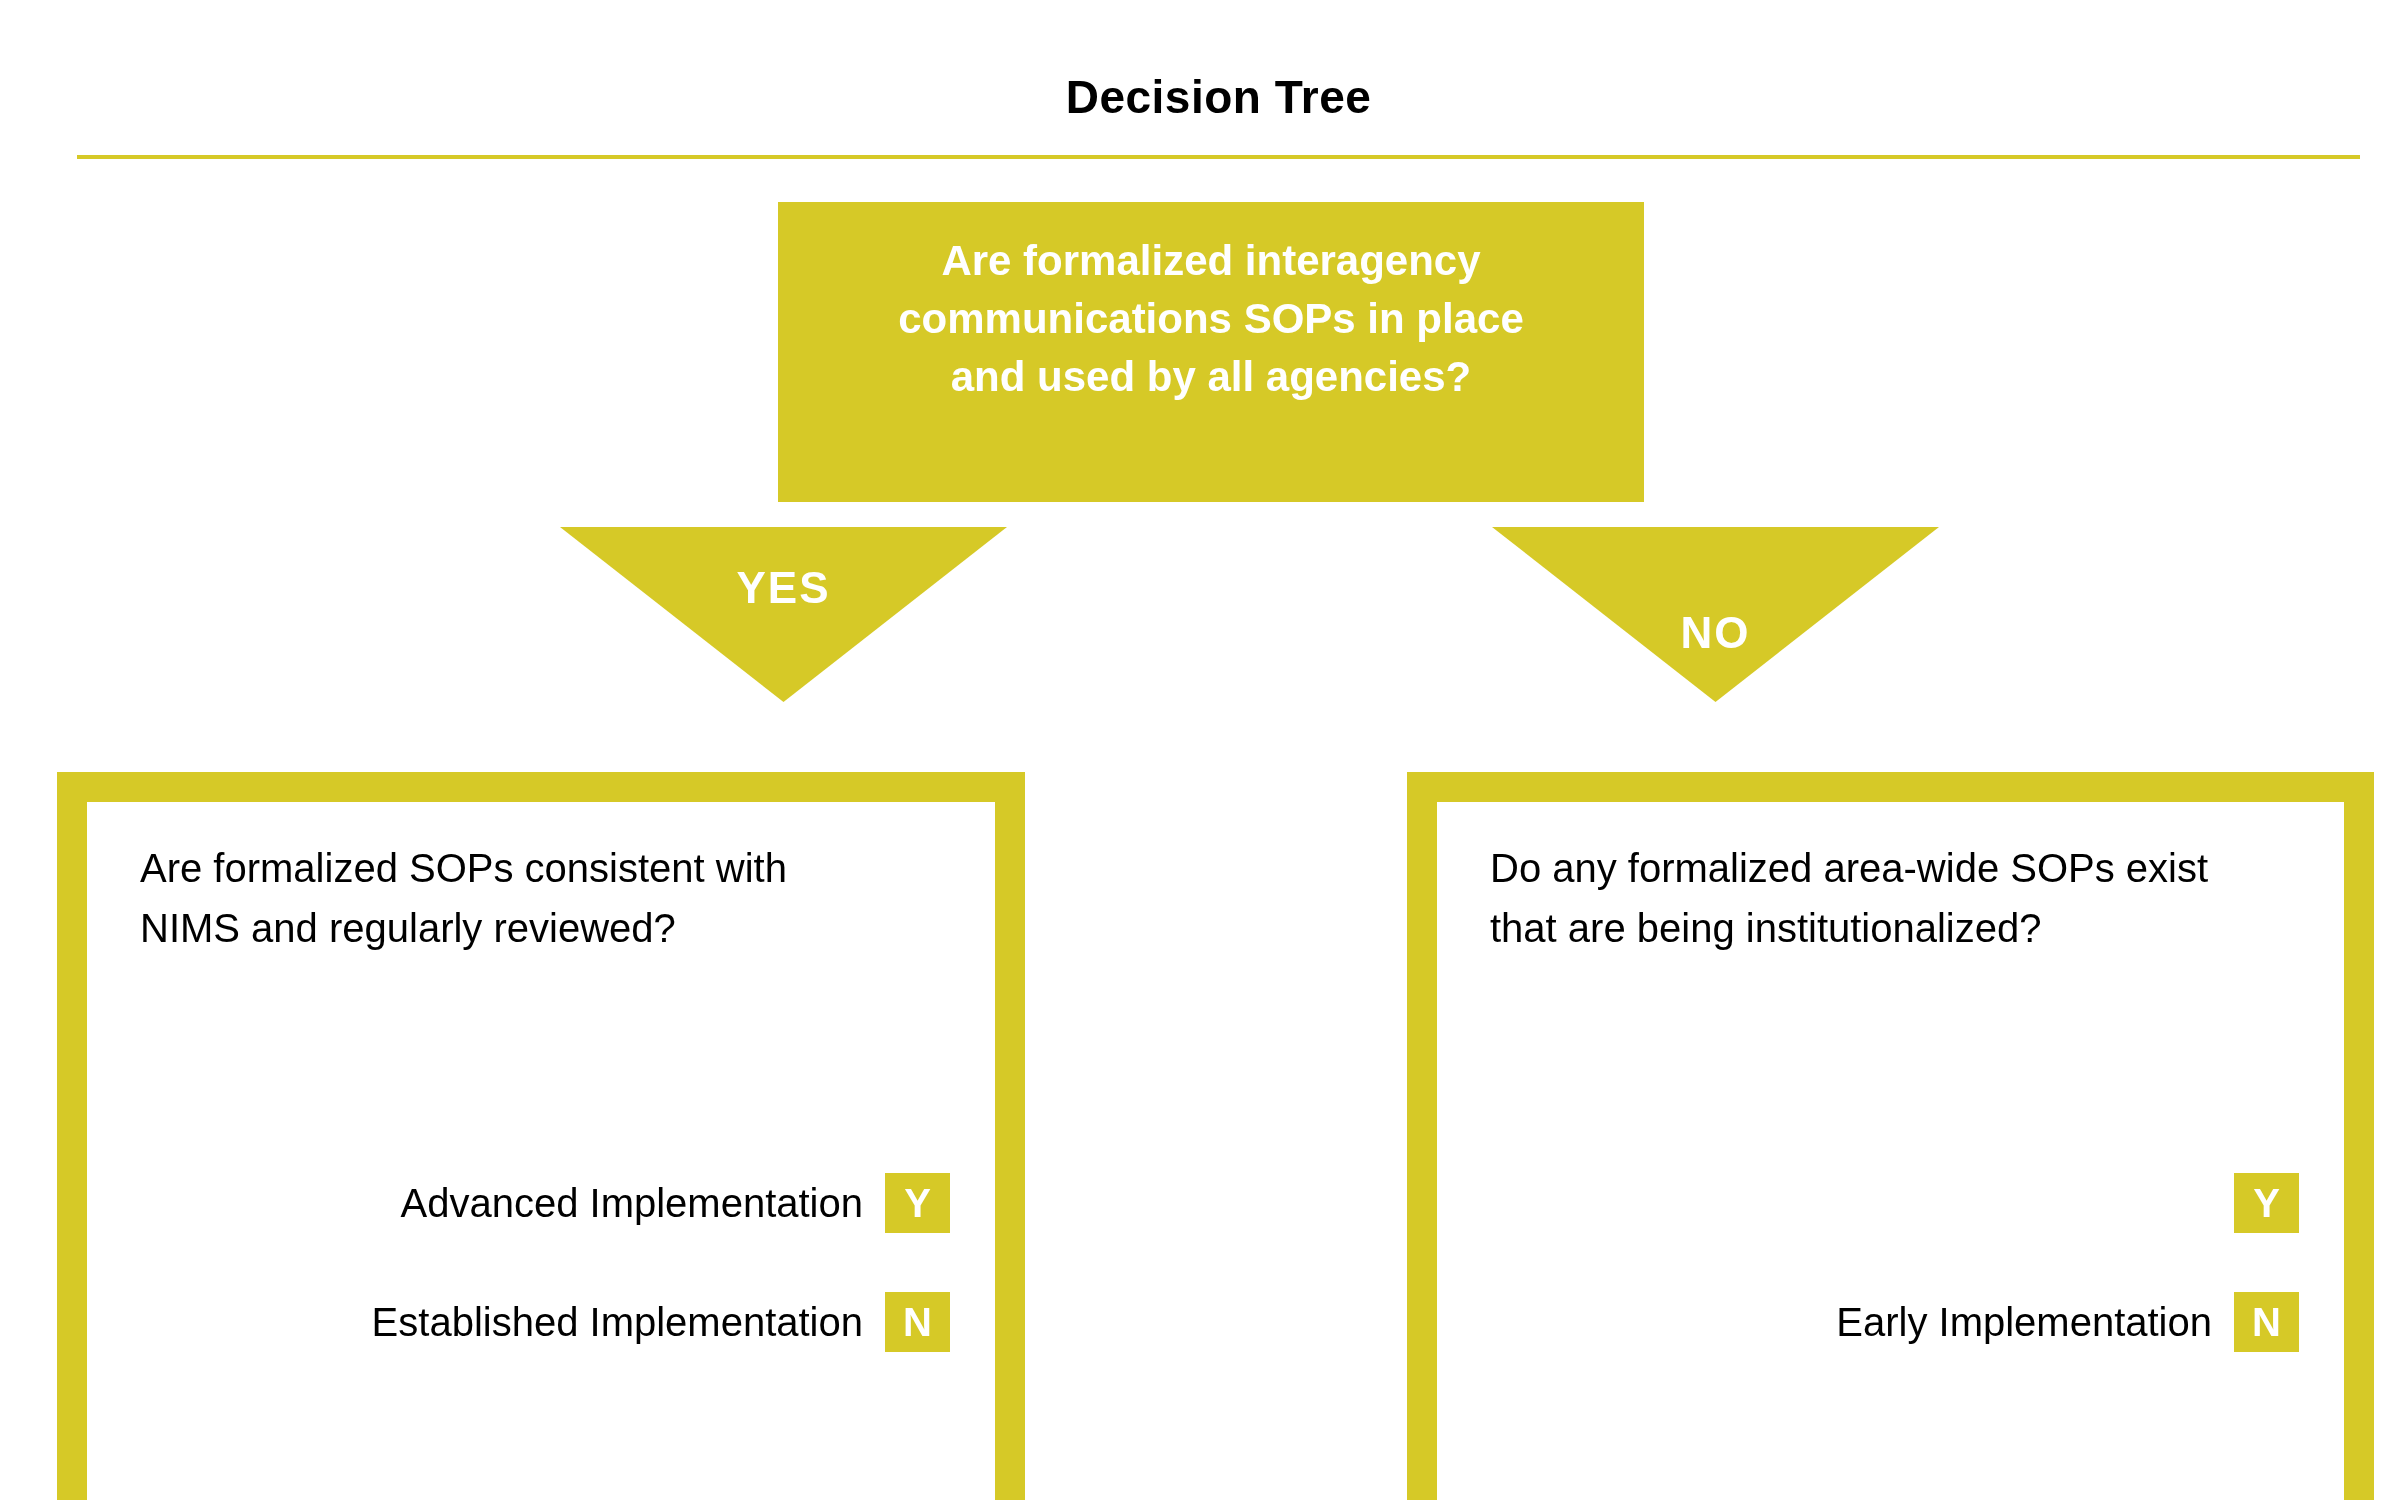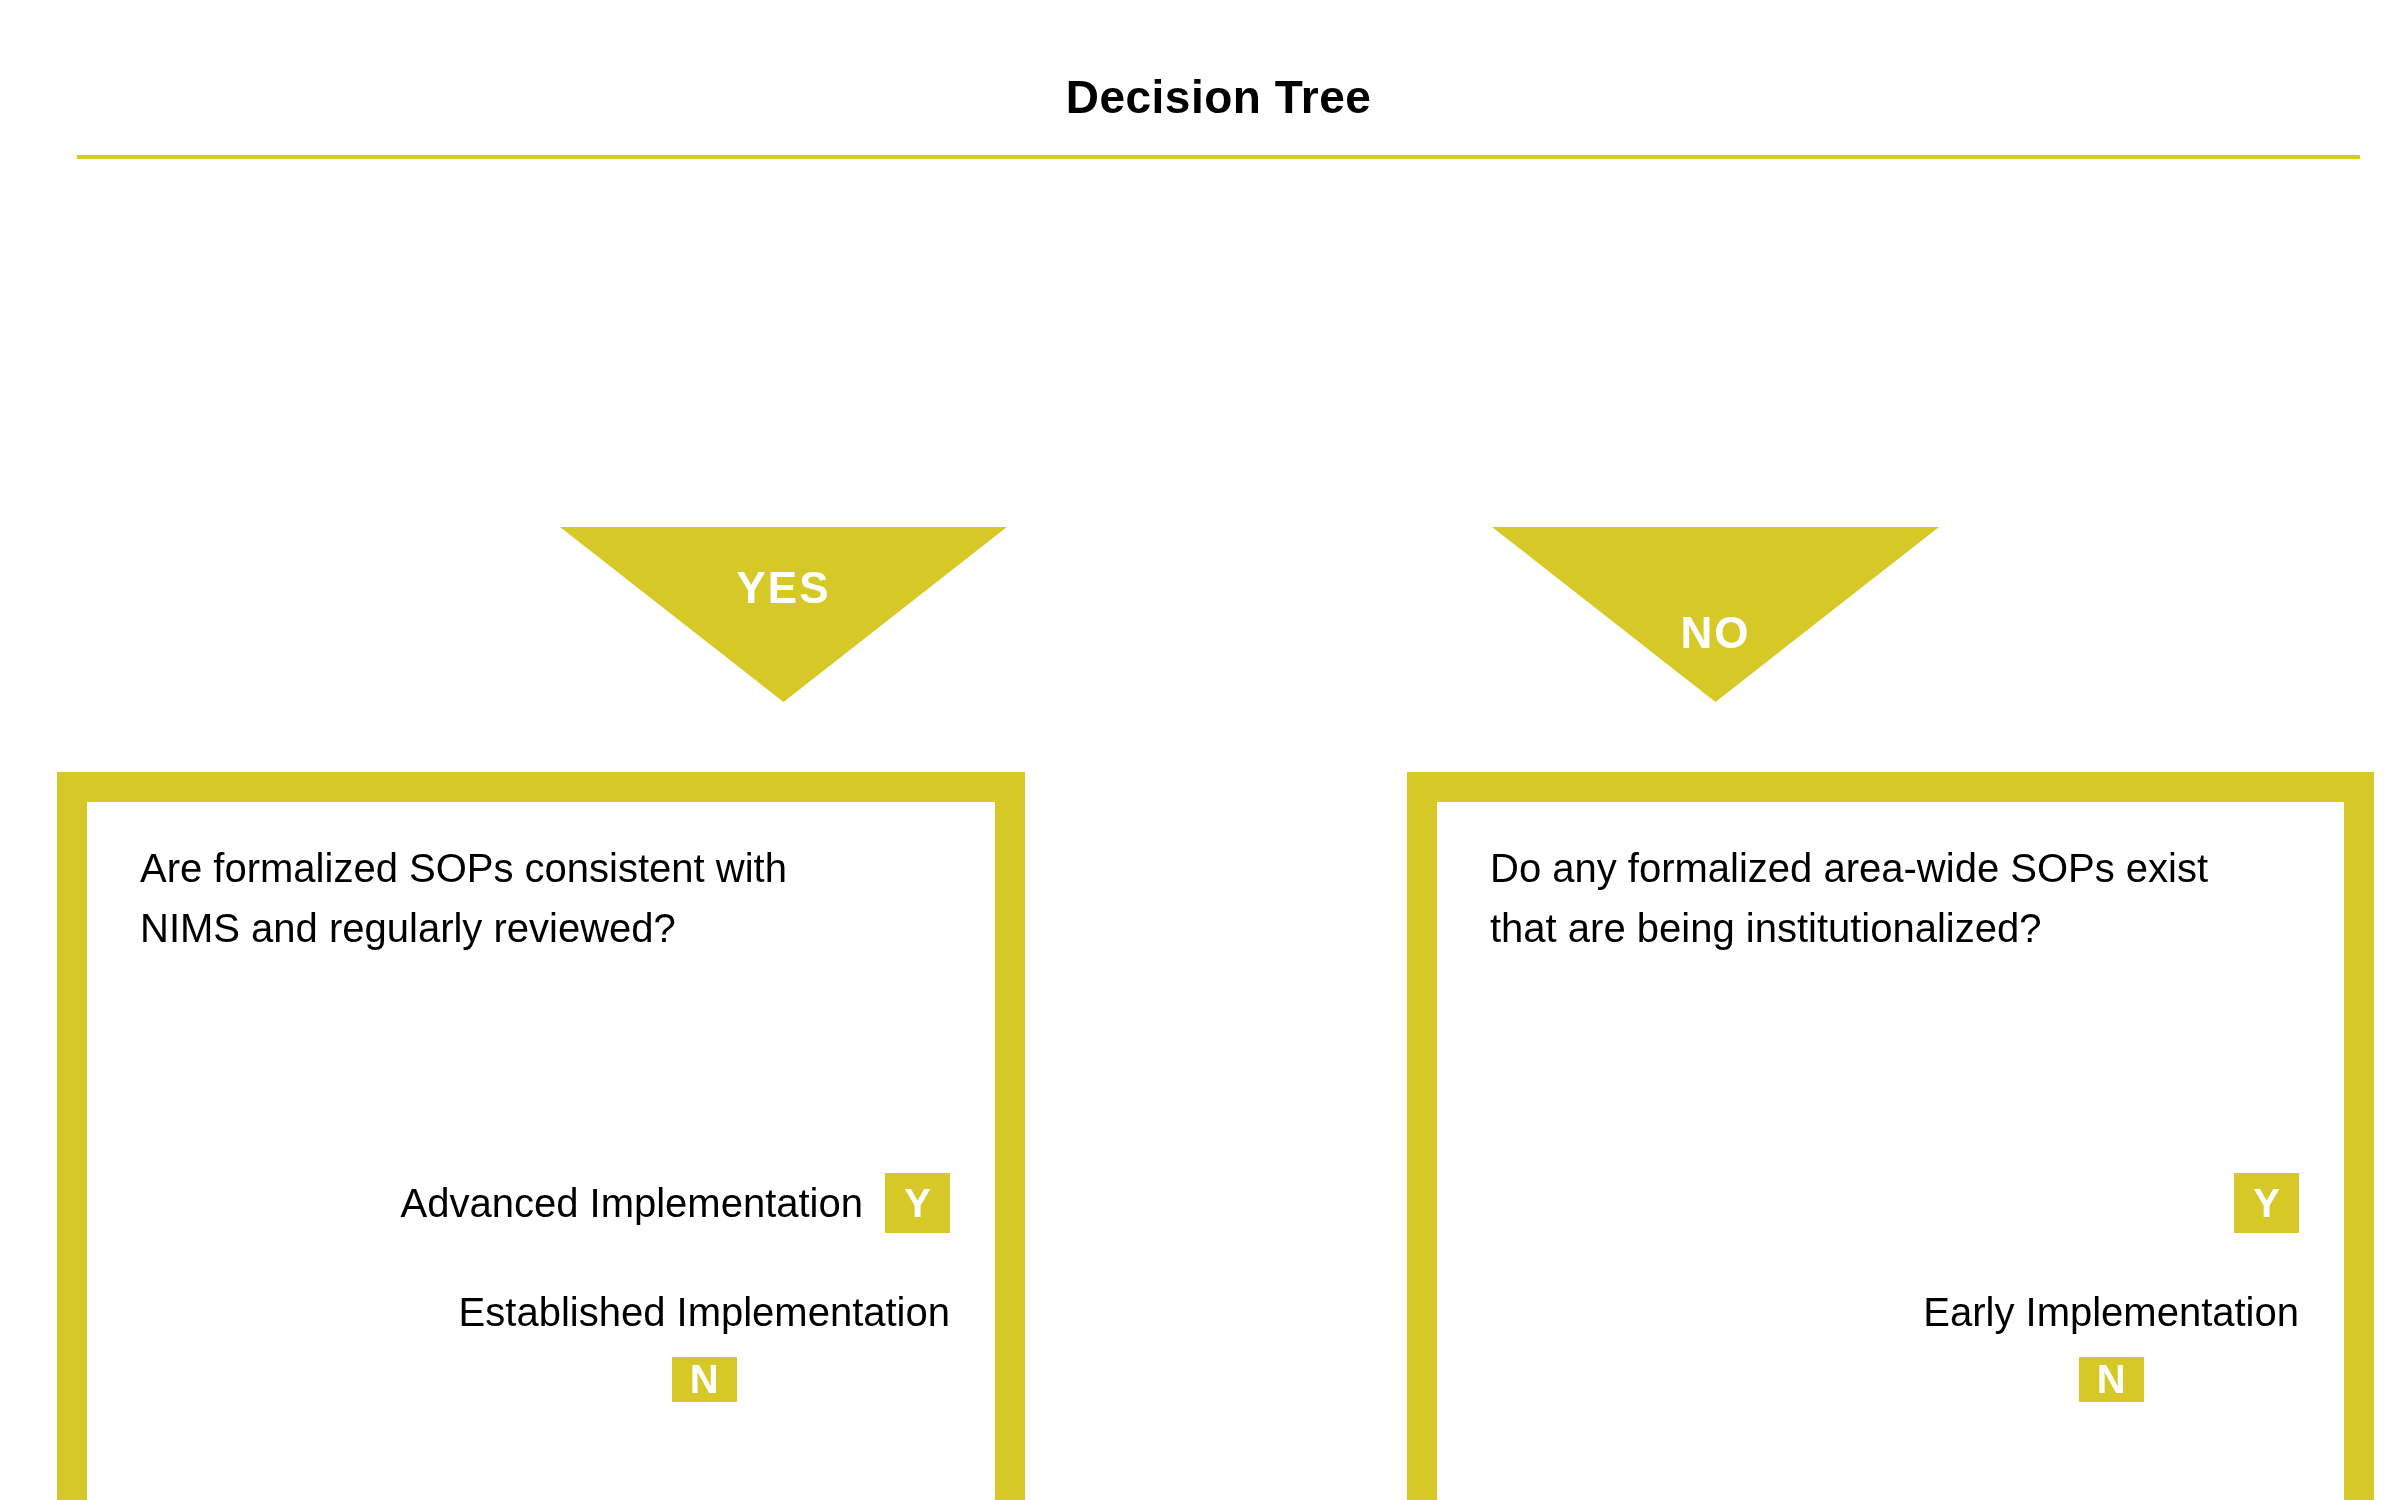--- a/index.html
+++ b/index.html
@@ -95,21 +95,21 @@
   }
   .outcome-row {
     position: absolute;
     right: 45px;
     height: 64px;
     display: flex;
     align-items: center;
     gap: 22px;
   }
   .outcome-row-1 { top: 369px; }
-  .outcome-row-2 { top: 488px; flex-direction: column; }
+  .outcome-row-2 { top: 488px; }
   .outcome-label {
     font-size: 40px;
     color: #000000;
     white-space: nowrap;
   }
   .outcome-badge {
     width: 65px;
     height: 60px;
     background: #d6c927;
     color: #ffffff;
@@ -122,20 +122,23 @@
 </style>
 </head>
 <body>
 
 <div class="canvas">
 
   <div class="page-title">Decision Tree</div>
 
   <div class="title-rule"></div>
 
+  <div class="root-box">
+    <div class="root-question">Are formalized interagency communications SOPs in place and used by all agencies?</div>
+  </div>
 
   <div class="triangle triangle-yes">
     <span class="triangle-label">YES</span>
   </div>
 
   <div class="triangle triangle-no">
     <span class="triangle-label">NO</span>
   </div>
 
   <div class="branch-box branch-box-left">

